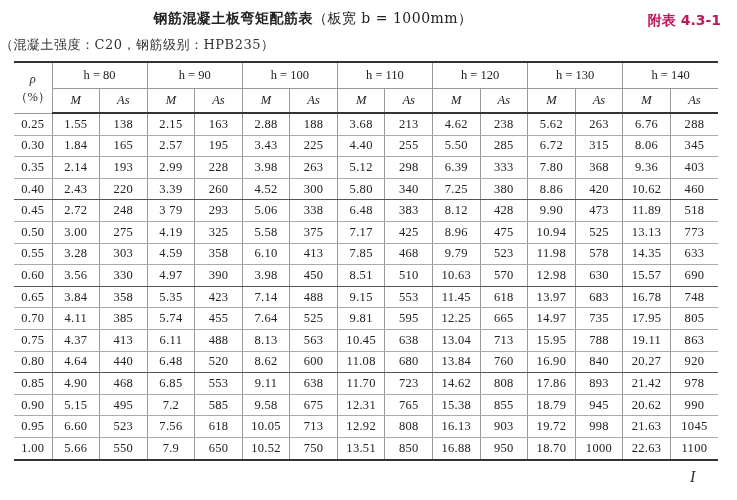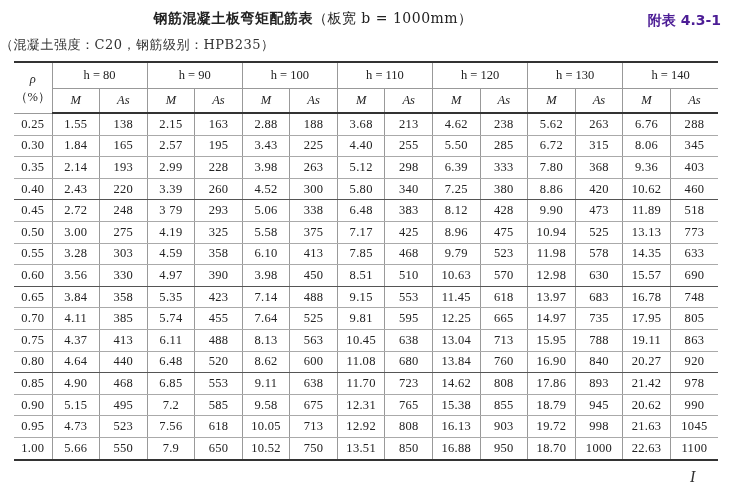--- a/index.html
+++ b/index.html
@@ -4,21 +4,21 @@
 <style>
   html, body { margin: 0; padding: 0; background: #ffffff; }
   body { width: 737px; height: 500px; position: relative; overflow: hidden;
          font-family: "Liberation Serif", "DejaVu Serif", serif; color: #222; }
   .title { position: absolute; top: 10px; left: 0; width: 626px; text-align: center;
            font-size: 14px; font-weight: bold; color: #222; font-family: "DejaVu Sans", sans-serif; letter-spacing: 0.5px; }
   .title .paren { font-weight: normal; font-family: "DejaVu Serif", serif; }
   .subtitle { position: absolute; top: 36px; left: 0; width: 737px; 
               font-size: 13px; color: #333; font-family: "DejaVu Serif", serif; letter-spacing: 0.5px; }
   .appendix { position: absolute; top: 12px; right: 16px; font-size: 14px; font-weight: bold;
-              font-family: "DejaVu Sans", sans-serif; color: #4c1d95; }
+              font-family: "DejaVu Sans", sans-serif; color: #be185d; }
   table { position: absolute; top: 61px; left: 14px; width: 704px; border-collapse: collapse;
           table-layout: fixed; font-size: 12.5px; }
   table { border-top: 2px solid #333; border-bottom: 2px solid #333; }
   th, td { border-left: 1px solid #999; border-right: 1px solid #999; text-align: center; padding: 0; }
   th:first-child, td:first-child { border-left: none; }
   tr > *:last-child { border-right: none; }
   thead tr.r1 th { height: 25px; border-bottom: 1px solid #999; font-weight: normal; }
   thead tr.r2 th { height: 23px; font-weight: normal; font-style: italic; }
   thead tr.r2 th { border-bottom: 2px solid #333; }
   th.rho { font-weight: normal; font-style: normal; line-height: 18px; }
@@ -322,21 +322,21 @@
         <td>765</td>
         <td>15.38</td>
         <td>855</td>
         <td class="thick-left">18.79</td>
         <td>945</td>
         <td>20.62</td>
         <td>990</td>
       </tr>
       <tr>
         <td>0.95</td>
-        <td>4.73</td>
+        <td>6.60</td>
         <td>523</td>
         <td>7.56</td>
         <td>618</td>
         <td>10.05</td>
         <td>713</td>
         <td>12.92</td>
         <td>808</td>
         <td>16.13</td>
         <td>903</td>
         <td class="thick-left">19.72</td>

